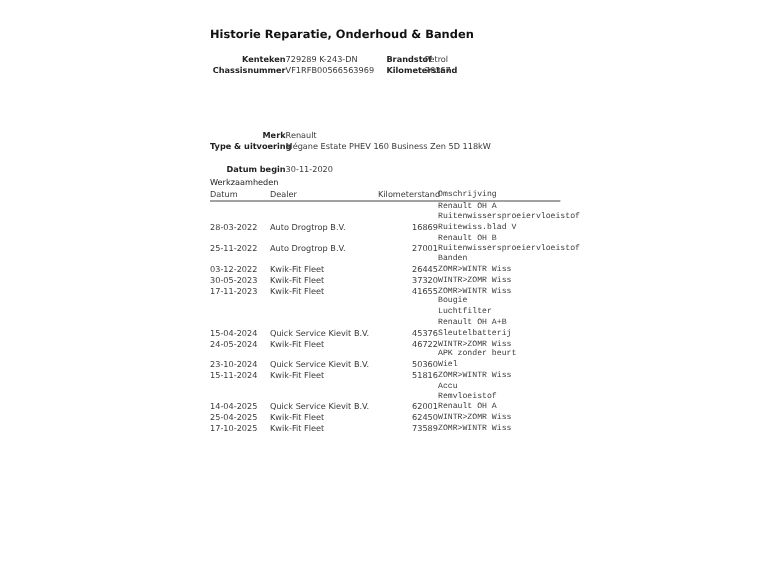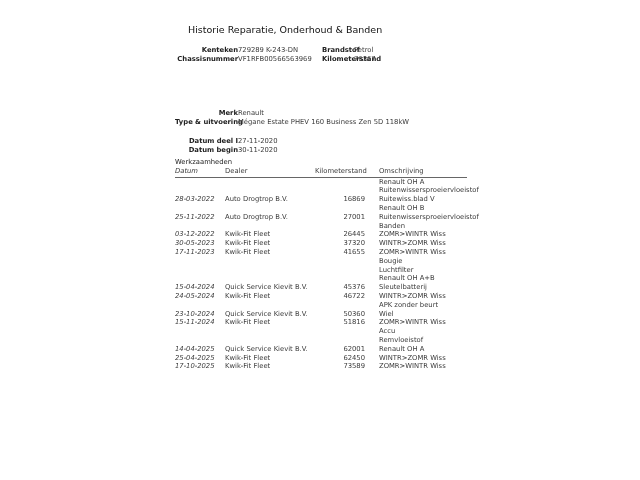--- a/index.html
+++ b/index.html
@@ -14,24 +14,24 @@
   .page {
     position: absolute;
     left: 175px;
     top: 24px;
     width: 292px;
     color: #3a3a3a;
     font-size: 6.8px;
   }
   .doc-title {
     font-size: 9.5px;
-    font-weight: normal;
+    font-weight: bold;
     color: #111111;
     line-height: 12px;
-    margin: 0 0 10px 13px;
+    margin: 0 0 10px 0;
     white-space: nowrap;
   }
   .info-block { margin: 0 0 10px 0; }
   .info-line {
     display: flex;
     line-height: 9.3px;
     white-space: nowrap;
   }
   .lbl { font-weight: bold; color: #222222; flex-shrink: 0; }
   .val { color: #3a3a3a; flex-shrink: 0; }
@@ -53,24 +53,24 @@
     border-bottom: 1px solid #666666;
     color: #3a3a3a;
     white-space: nowrap;
   }
   .tbl-row {
     display: flex;
     align-items: flex-end;
     white-space: nowrap;
   }
   .tbl-row div, .tbl-row { line-height: 8.8px; }
-  .c-datum  { width: 39px;  flex-shrink: 0; font-style: italic; }
+  .c-datum  { width: 39px;  flex-shrink: 0; }
   .c-dealer { width: 90px;  flex-shrink: 0; padding-left: 11px; }
   .c-km     { width: 50px;  flex-shrink: 0; text-align: right; }
-  .c-oms    { margin-left: 14px; flex-shrink: 0; }
+  .c-oms    { margin-left: 0; flex-shrink: 0; font-family: Liberation Mono, monospace; }
 </style>
 </head>
 <body>
 
 <div class="page">
 
   <h1 class="doc-title">Historie Reparatie, Onderhoud &amp; Banden</h1>
 
   <div class="info-block">
     <div class="info-line">
@@ -92,24 +92,20 @@
       <span class="lbl w-lbl1">Merk</span>
       <span class="val">Renault</span>
     </div>
     <div class="info-line">
       <span class="lbl w-lbl1">Type &amp; uitvoering</span>
       <span class="val">Mégane Estate PHEV 160 Business Zen 5D 118kW</span>
     </div>
   </div>
 
   <div class="info-block mb-datum">
-    <div class="info-line">
-      <span class="lbl w-lbl1">Datum deel I</span>
-      <span class="val">27-11-2020</span>
-    </div>
     <div class="info-line">
       <span class="lbl w-lbl1">Datum begin</span>
       <span class="val">30-11-2020</span>
     </div>
   </div>
 
   <div class="werk-title">Werkzaamheden</div>
 
   <div class="tbl-header">
     <span class="c-datum">Datum</span>

